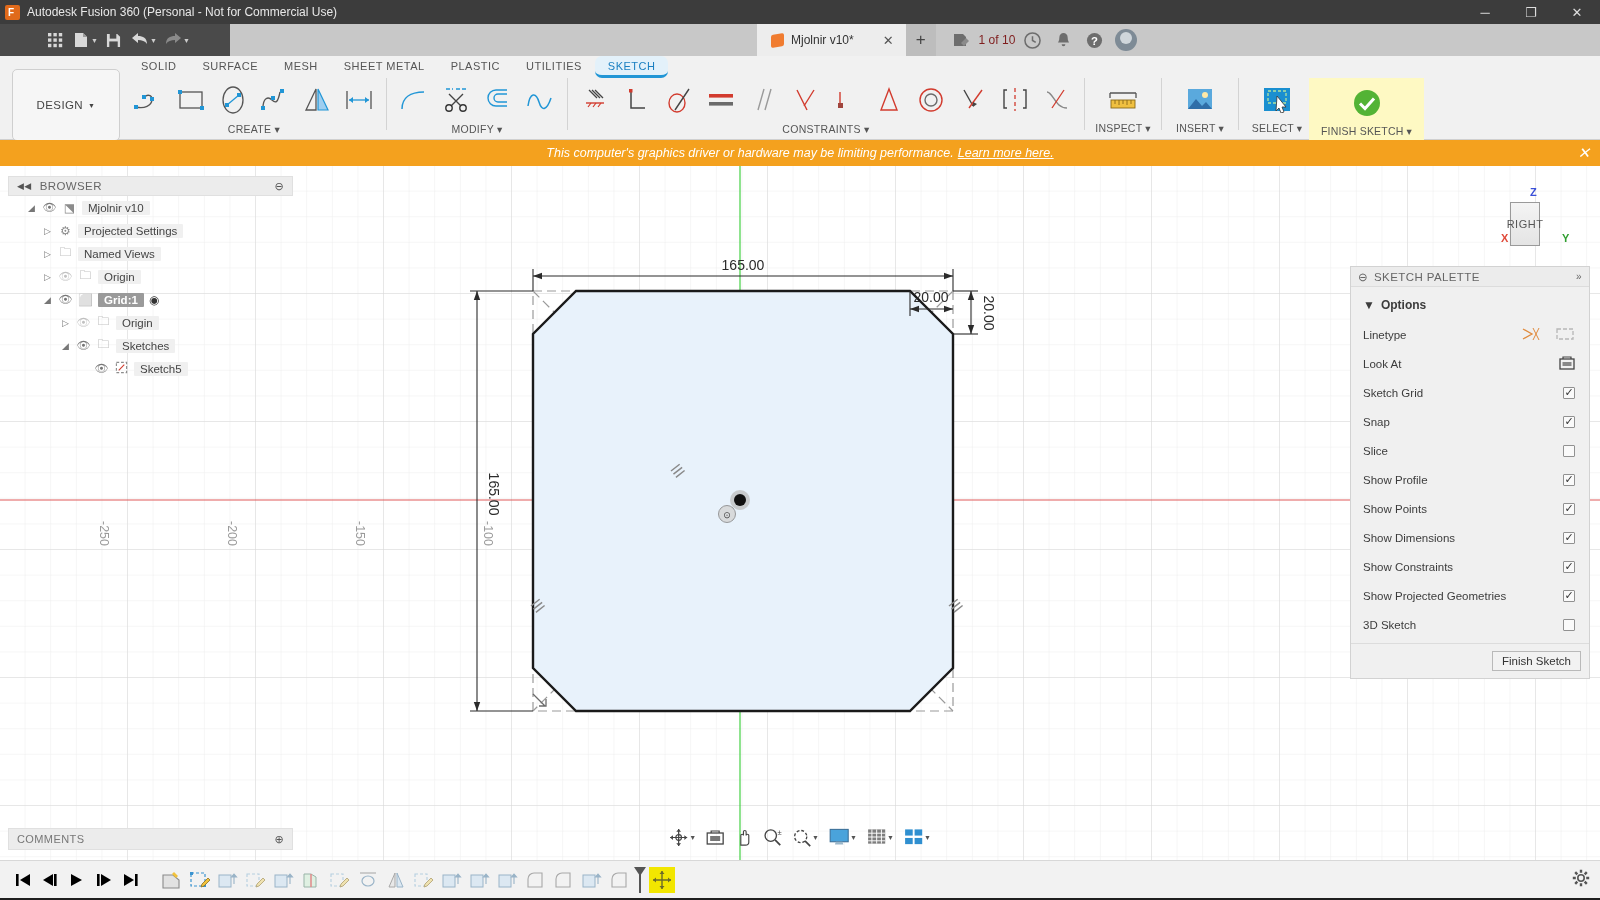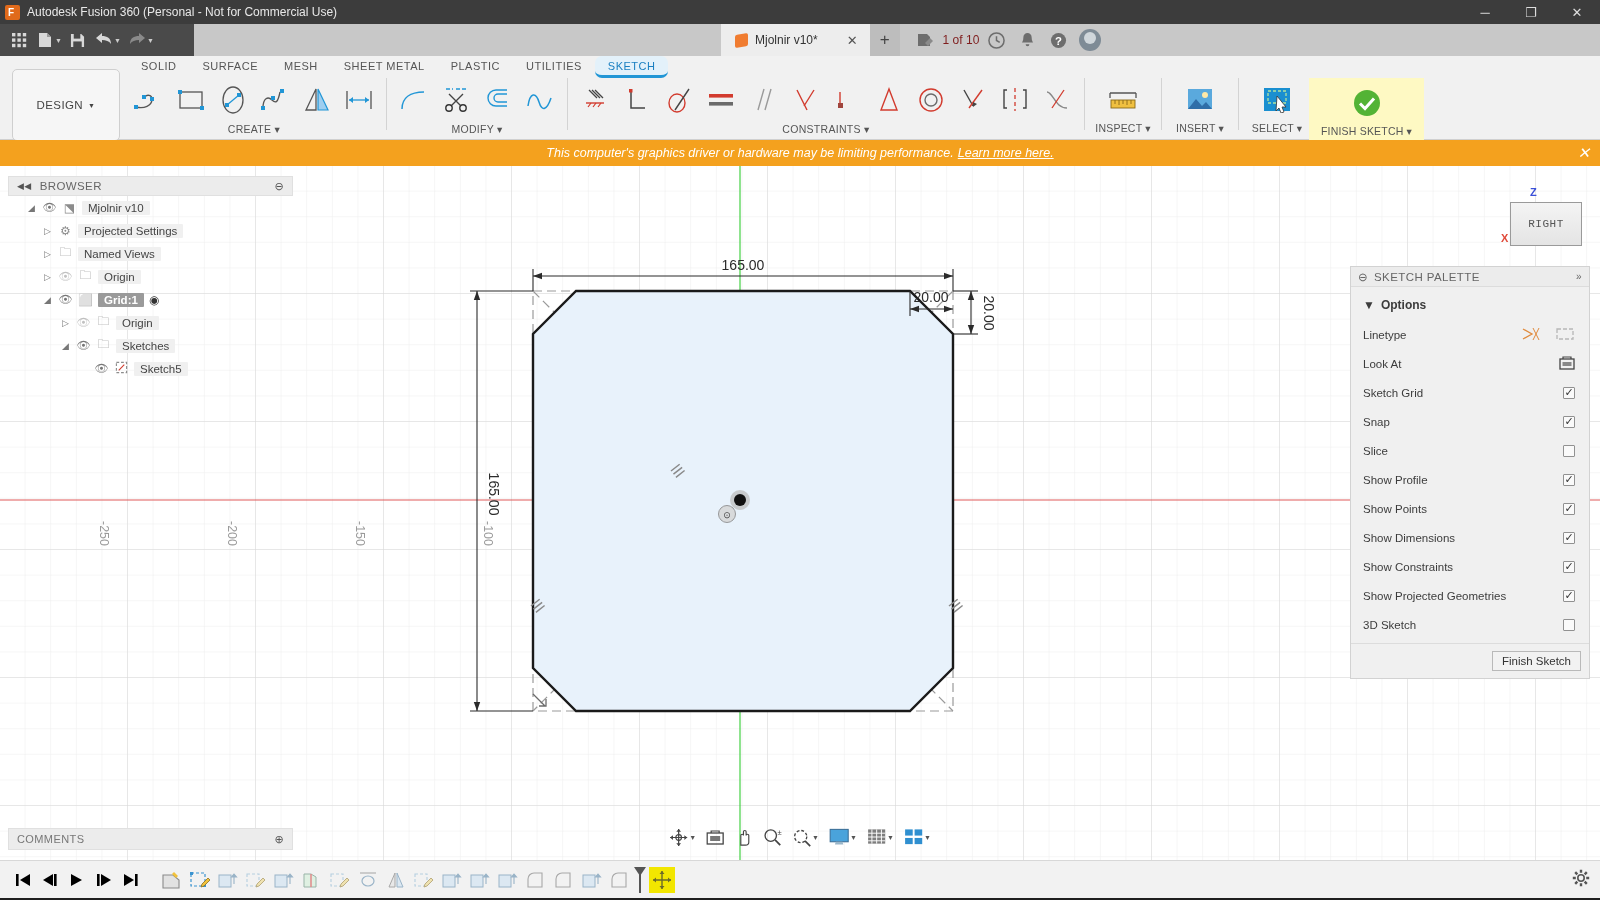--- a/index.html
+++ b/index.html
@@ -22,20 +22,21 @@
     content:"F"; position:absolute; left:3px; top:0px; font-size:10px;
     color:#fff; font-weight:bold; line-height:15px;
   }
   #title-text { flex:1; font-size:12px; }
   .wbtn { width:46px; height:24px; display:flex; align-items:center;
     justify-content:center; font-size:13px; color:#ddd; }
   
   #qab {
     height:32px; background:#4a4a4a; display:flex; align-items:center;
     position:relative;
+    padding-left:36px;
   }
   #qab-left { display:flex; align-items:center; height:32px; background:#4a4a4a;
     padding:0 6px; width:194px; }
   .qicon { width:26px; height:26px; display:flex; align-items:center;
     justify-content:center; color:#d8d8d8; font-size:14px; }
   .qcaret { font-size:7px; color:#ccc; margin-left:-3px; margin-right:3px; }
   #qab-right { flex:1; height:32px; background:#c8c8c8; display:flex;
     align-items:center; position:relative; }
   #doctab {
     height:32px; background:#ededed; display:flex; align-items:center;
@@ -128,24 +129,24 @@
     display:flex; align-items:center; justify-content:center; font-size:10px;
     color:#333; border-radius:1px; }
   .chk.on::after { content:"✓"; font-size:11px; line-height:1; }
   #pal-foot { border-top:1px solid #dcdcdc; padding:7px 8px; display:flex;
     justify-content:flex-end; }
   #pal-finish { border:1px solid #b9b9b9; background:#f2f2f2; font-size:11.5px;
     padding:3px 9px; color:#333; }
   
   #viewcube { position:absolute; right:38px; top:22px; width:62px; height:56px;
     z-index:15; }
-  #vc-face { position:absolute; left:10px; top:14px; width:72px; height:44px;
+  #vc-face { position:absolute; left:10px; top:14px; width:30px; height:44px;
     background:linear-gradient(#f4f4f4,#e4e4e4); border:1px solid #9a9a9a;
     display:flex; align-items:center; justify-content:center; font-size:11px;
-    color:#555; letter-spacing:.5px;font-family:Liberation Mono, monospace; }
+    color:#555; letter-spacing:.5px; }
   .axl { position:absolute; font-size:11px; font-weight:bold; }
   
   #navbar { position:absolute; left:50%; transform:translateX(-50%); bottom:10px;
     height:26px; display:flex; align-items:center; gap:2px; z-index:20; }
   .nvt { height:24px; display:flex; align-items:center; gap:1px; padding:0 4px; }
   .nvc { font-size:7px; color:#555; }
   
   #timeline { height:38px; background:#f2f2f2; border-top:1px solid #d8d8d8;
     display:flex; align-items:center; padding:0 10px; gap:2px; }
   .tp { width:25px; height:26px; display:flex; align-items:center;

